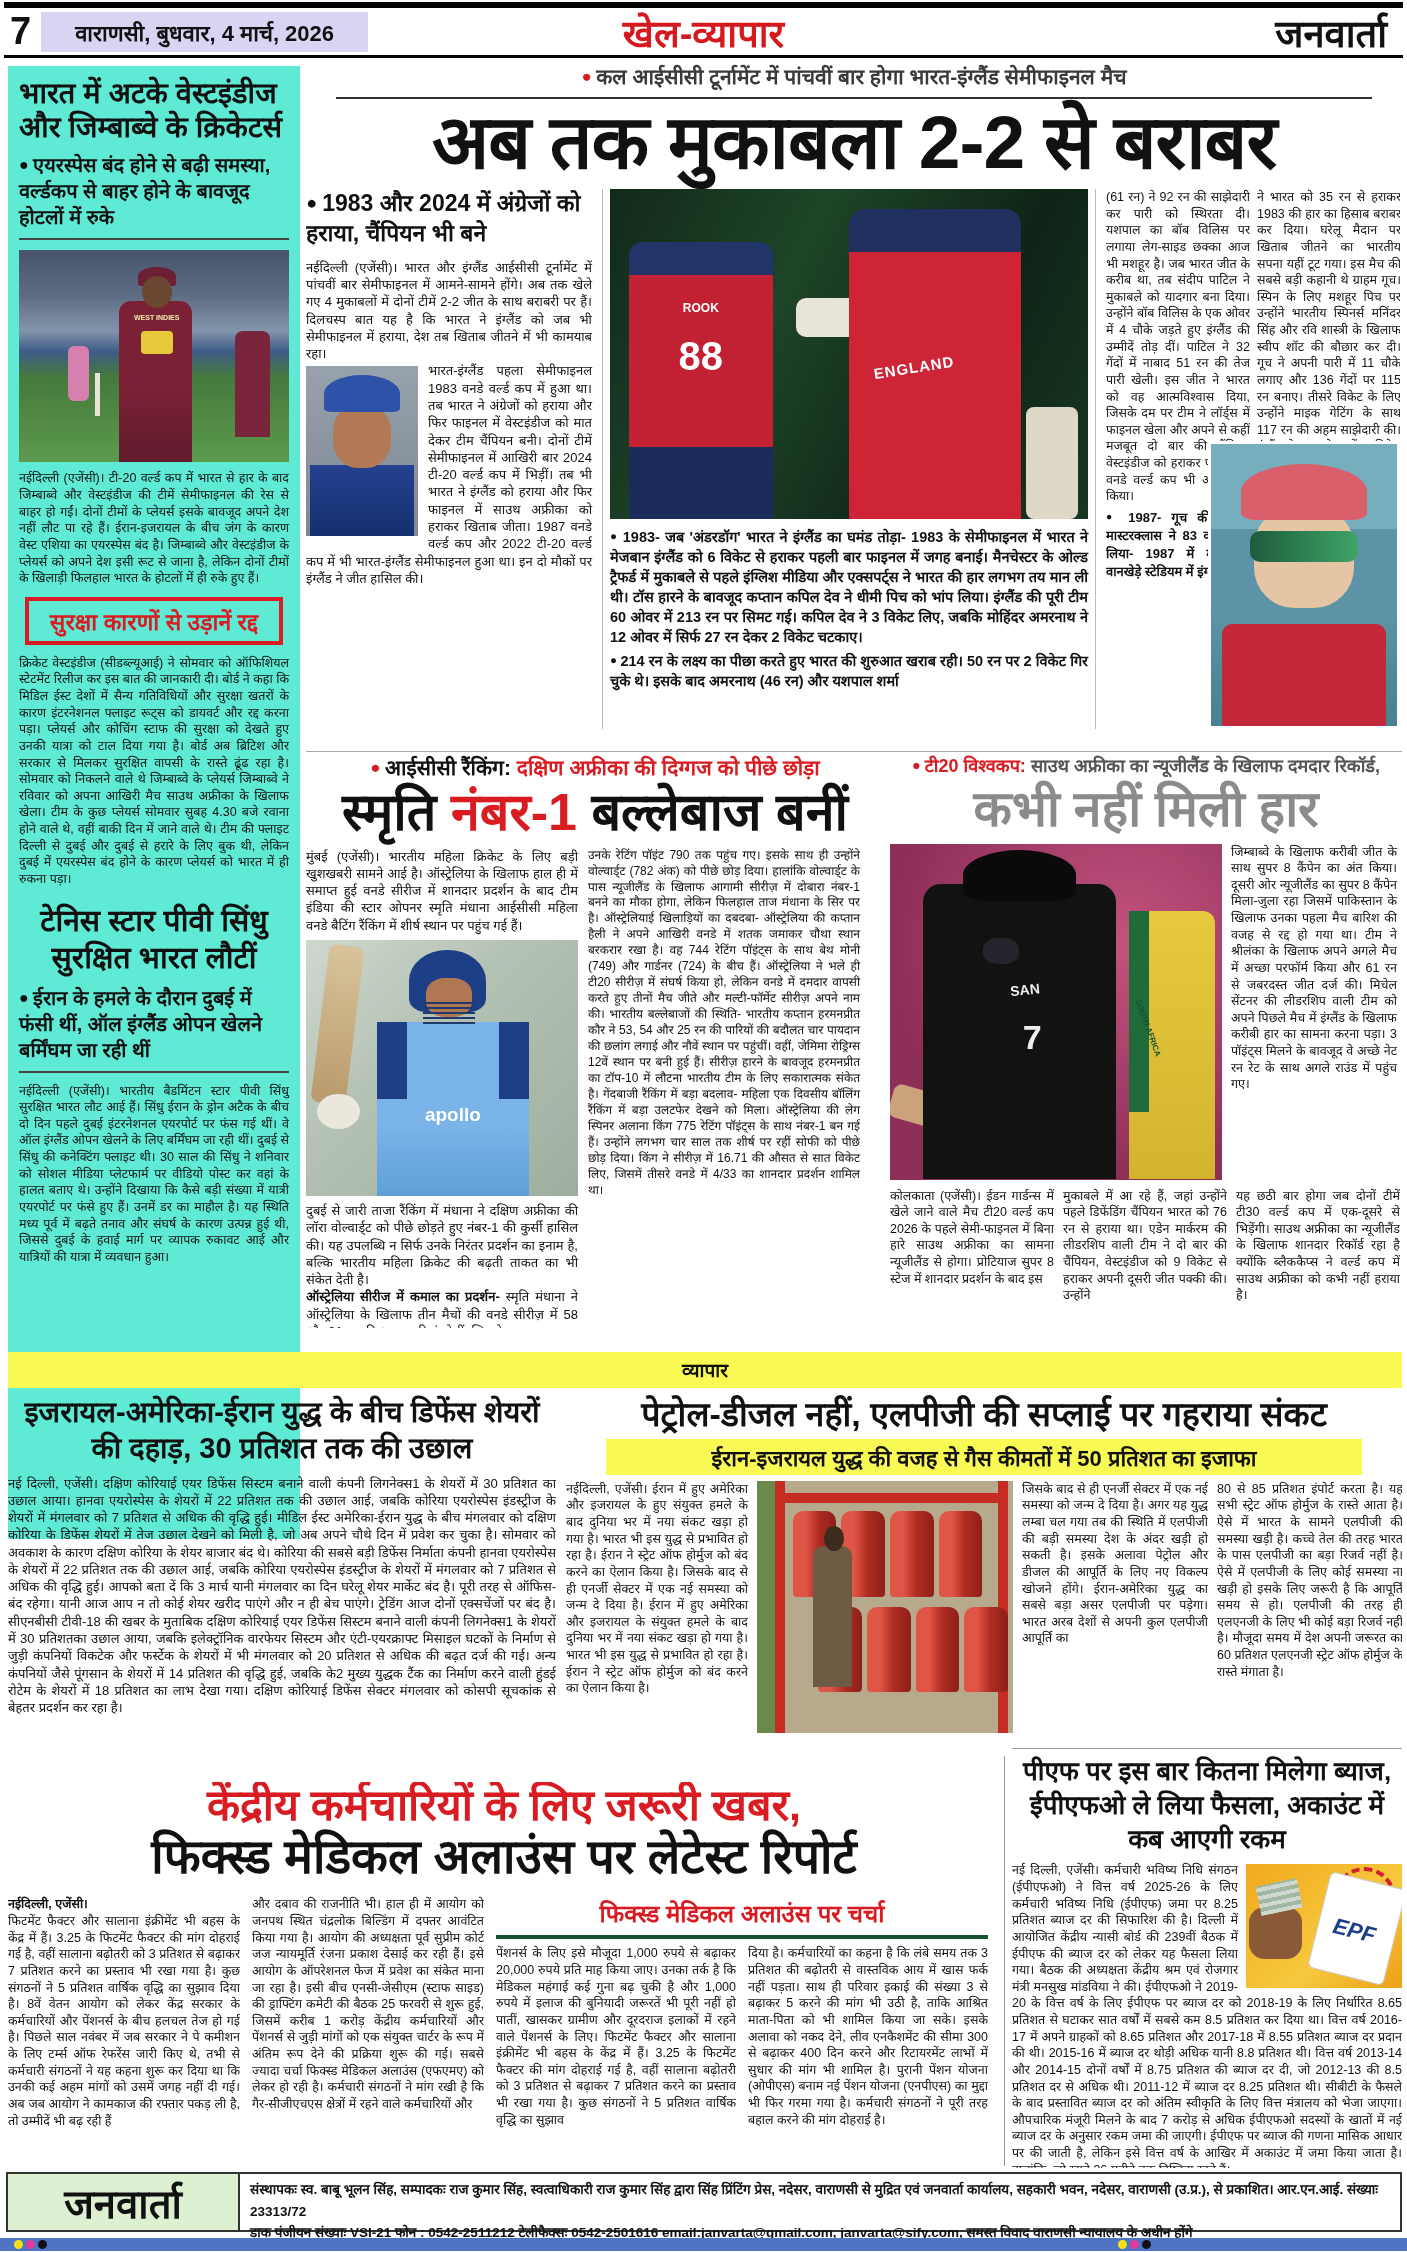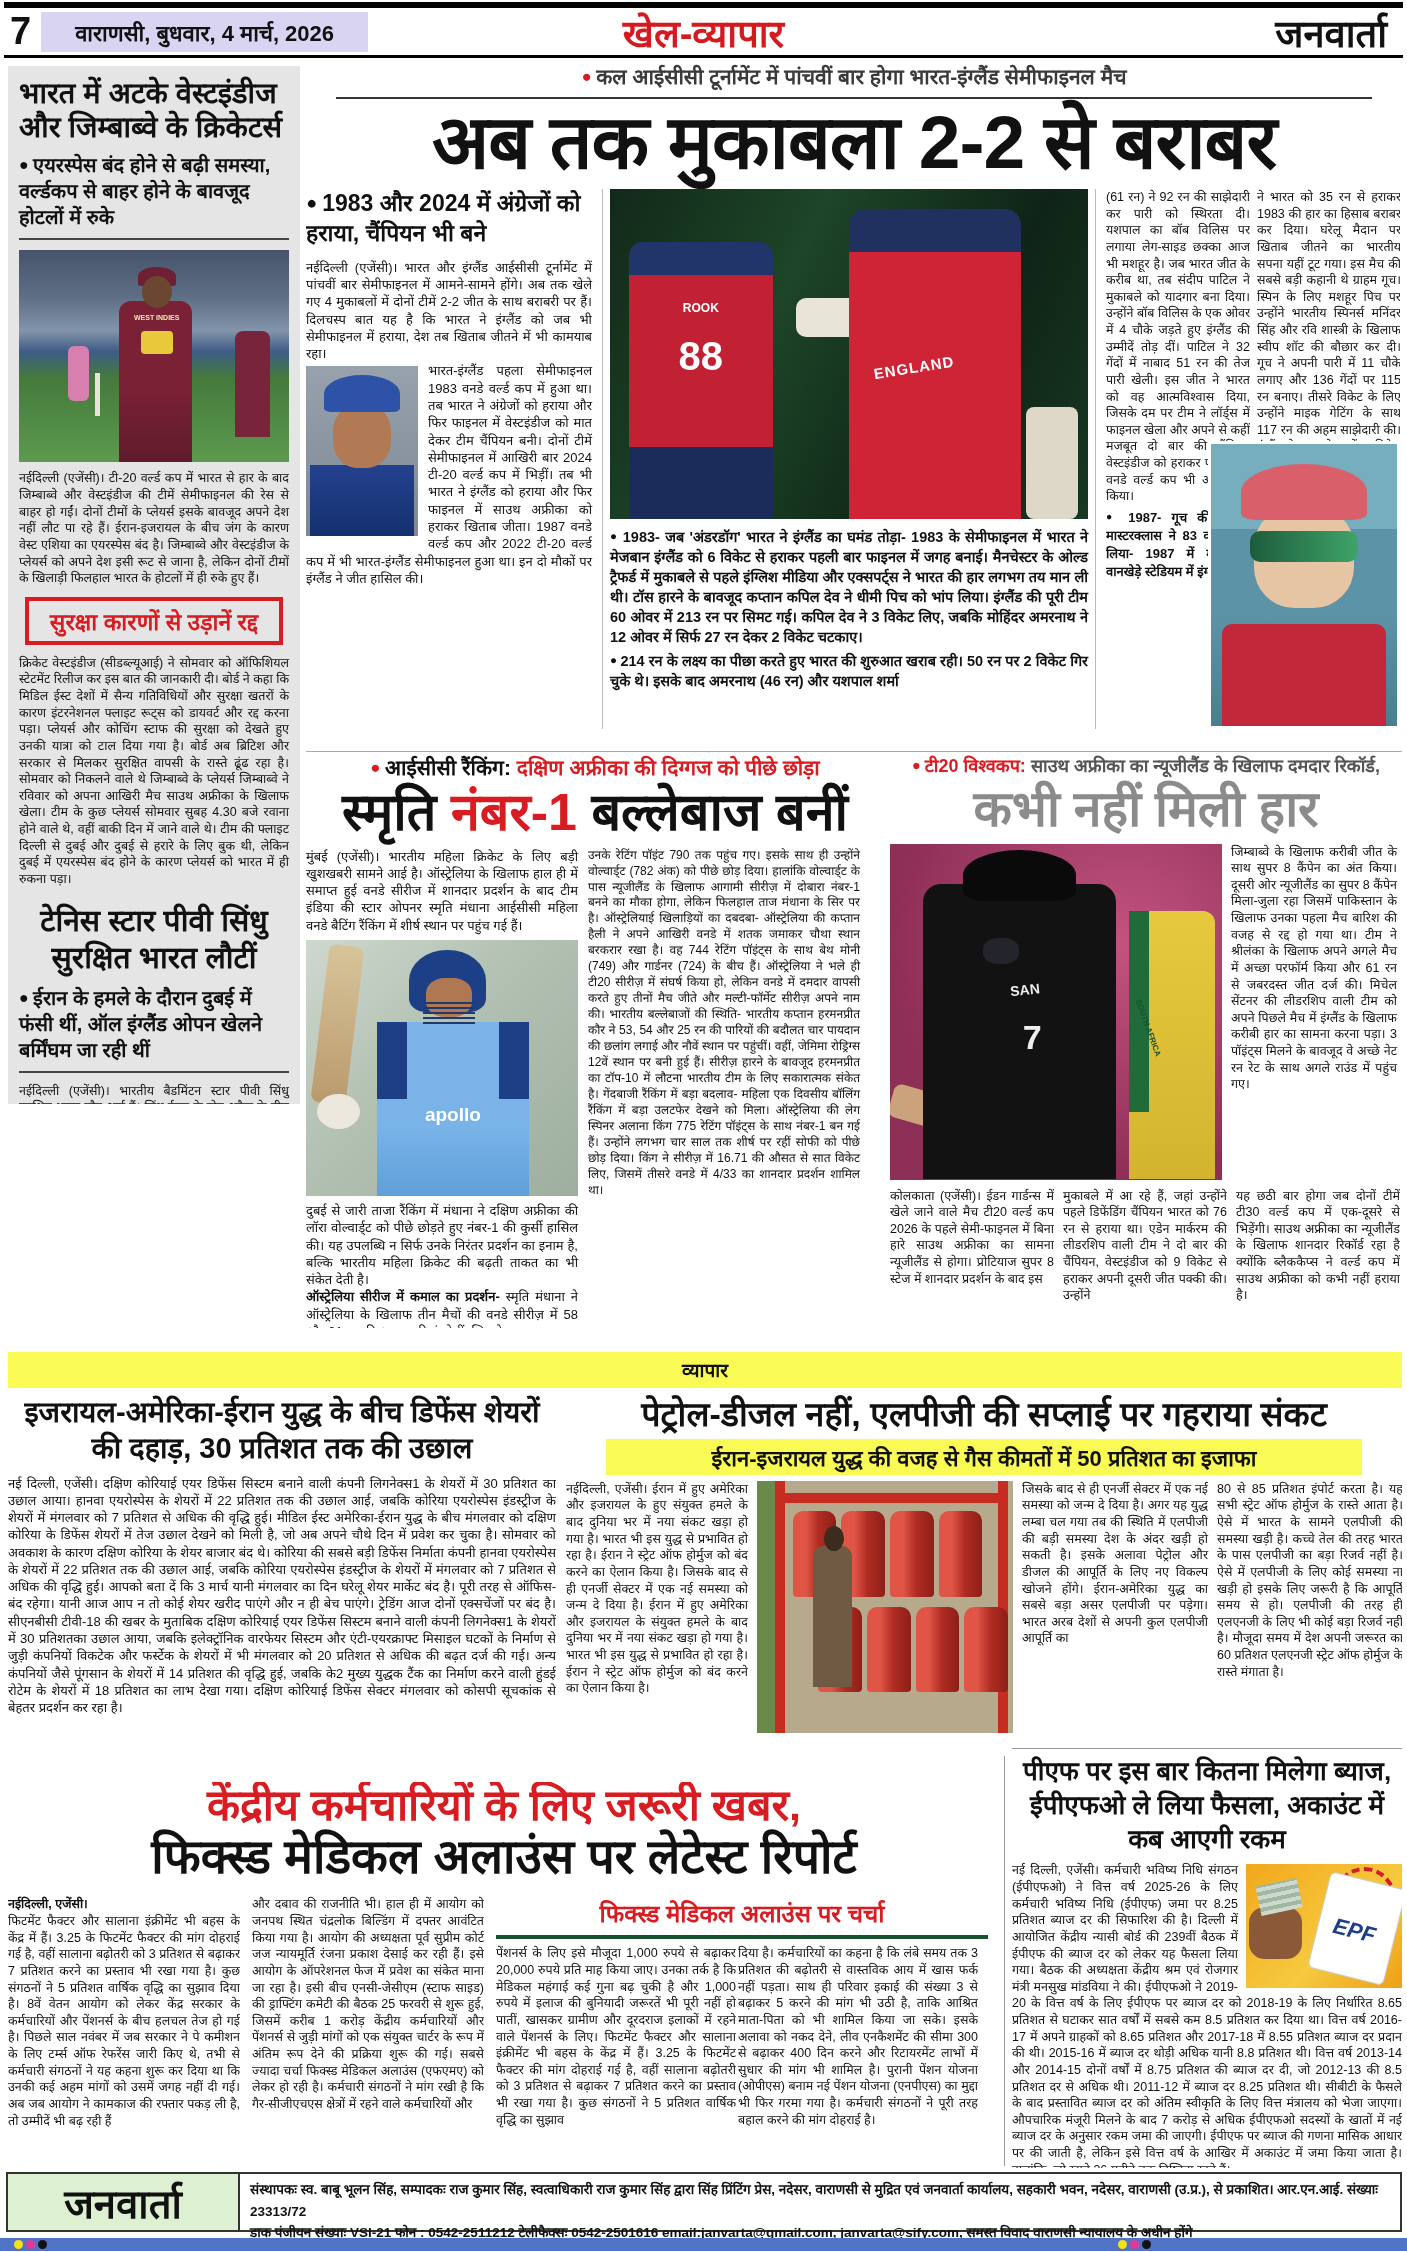--- a/index.html
+++ b/index.html
@@ -10,21 +10,21 @@
   .cap{font-size:14.5px;line-height:1.38;text-align:justify;font-weight:bold}
   .dot::before{content:"● ";font-size:0.8em;vertical-align:2px}
   .rdot::before{content:"● ";color:#d91c22;font-size:0.8em;vertical-align:2px}
   
   #hdr{left:4px;top:2px;width:1399px;height:56px;border-top:6px solid #000;border-bottom:3px solid #000;display:flex;align-items:center}
   #pgnum{font-size:38px;font-weight:bold;padding:0 10px 0 6px}
   #datebox{background:#d9d4f2;padding:5px 34px;font-size:22px;font-weight:bold}
   #secttl{position:absolute;left:0;right:0;text-align:center;color:#d6191f;font-size:38px;font-weight:bold;pointer-events:none}
   #masthead{margin-left:auto;font-size:38px;font-weight:bold;padding-right:16px}
   
-  #leftcol{left:8px;top:66px;width:292px;height:1038px;background:#e5e5e5;padding:10px 11px;overflow:hidden}
+  #leftcol{left:8px;top:66px;width:292px;height:1473px;background:#5eead4;padding:10px 11px;overflow:hidden}
   .lc-head{font-size:29px;font-weight:bold;line-height:1.18}
   .lc-bullet{font-size:20px;font-weight:bold;line-height:1.3;margin:8px 0 10px 0;border-bottom:2px solid #444;padding-bottom:8px}
   .redbox{border:4px solid #d91c22;color:#d91c22;font-weight:bold;font-size:23px;text-align:center;padding:4px 2px;margin:10px 6px}
   .lc-head2{font-size:30px;font-weight:bold;line-height:1.25;text-align:center;margin-top:14px}
   
   #lead{left:306px;top:62px;width:1096px;height:690px;overflow:hidden;border-bottom:1px solid #aaa}
   .kickrow{text-align:center;font-size:21px;font-weight:bold;color:#3a3a3a}
   .krule{height:2px;background:#333;margin:7px 30px 4px 30px}
   #lead-head{font-size:75px;font-weight:bold;text-align:center;line-height:1.04;letter-spacing:-1px}
   #lead-cols{display:flex;gap:10px;margin-top:8px;height:540px;overflow:hidden}
@@ -122,21 +122,21 @@
   #lpg-cols{display:flex;gap:9px;margin-top:6px}
   #lpg-cols .c{flex:none}
   
   #fma{left:8px;top:1782px;width:992px;height:386px;overflow:hidden}
   #fma .h1{color:#d91c22;font-size:43px;font-weight:bold;text-align:center;line-height:1.1}
   #fma .h2{color:#111;font-size:48px;font-weight:bold;text-align:center;line-height:1.15}
   #fma-cols{display:flex;gap:12px;margin-top:12px;height:238px;overflow:hidden}
   #fma-cols .fc{width:232px;flex:none;overflow:hidden}
   #fma-right{width:492px;flex:none}
   #fma-right .sub{color:#d91c22;font-size:24px;font-weight:bold;text-align:center;border-bottom:4px solid #14532d;padding-bottom:6px;margin-bottom:6px}
-  #fma-right .two{display:flex;gap:2px;height:196px;overflow:hidden}
+  #fma-right .two{display:flex;gap:12px;height:196px;overflow:hidden}
   #fma-right .two .fc2{width:240px;flex:none;overflow:hidden}
   #vd1{left:1004px;top:1756px;width:1px;height:410px;background:#999}
   
   #pf{left:1012px;top:1748px;width:390px;height:420px;overflow:hidden;border-top:1px solid #999;padding-top:6px}
   #pf h2{font-size:26px;line-height:1.3;text-align:center;margin-bottom:6px}
   
   #footbox{left:6px;top:2172px;width:1396px;height:60px;border:2px solid #333;display:flex;background:#fff}
   #footlogo{width:232px;flex:none;background:#def0d2;border-right:2px solid #333;display:flex;align-items:center;justify-content:center;font-size:40px;font-weight:bold}
   #foottxt{flex:1;padding:5px 10px;font-size:13.5px;line-height:1.6;font-weight:bold}
   #pressbar{left:0;top:2238px;width:1407px;height:13px;background:#4f74c5}

